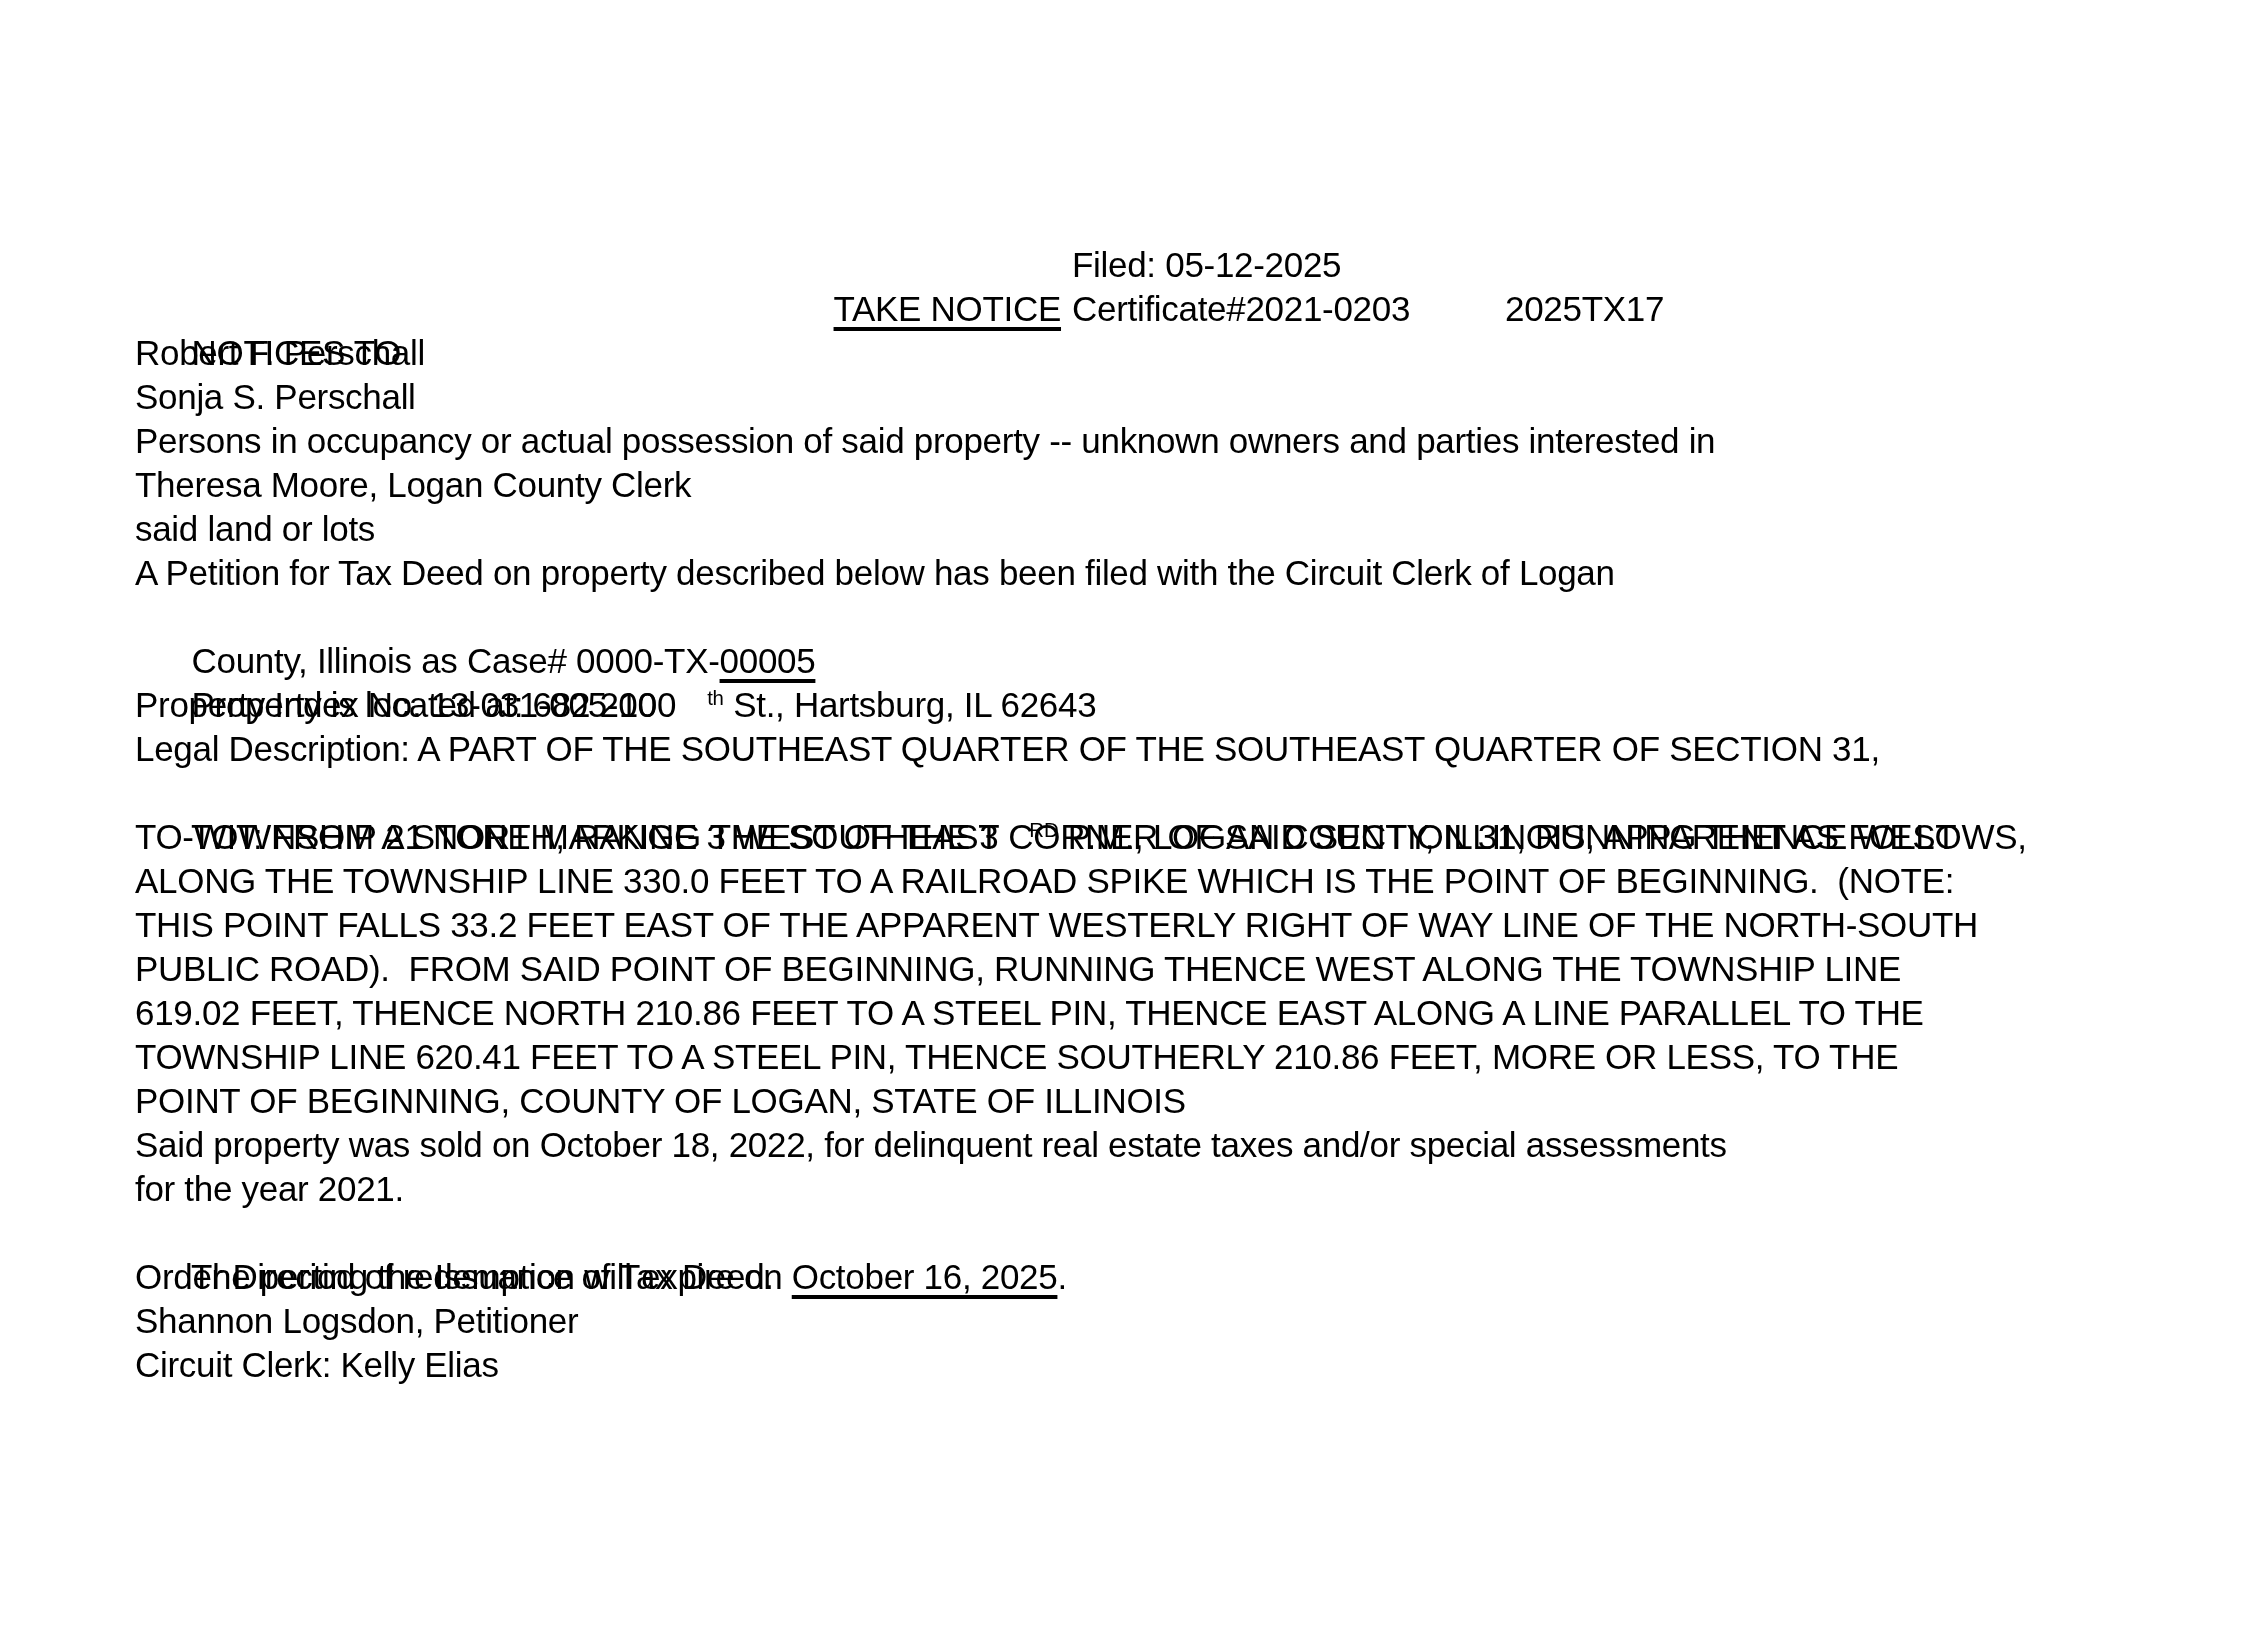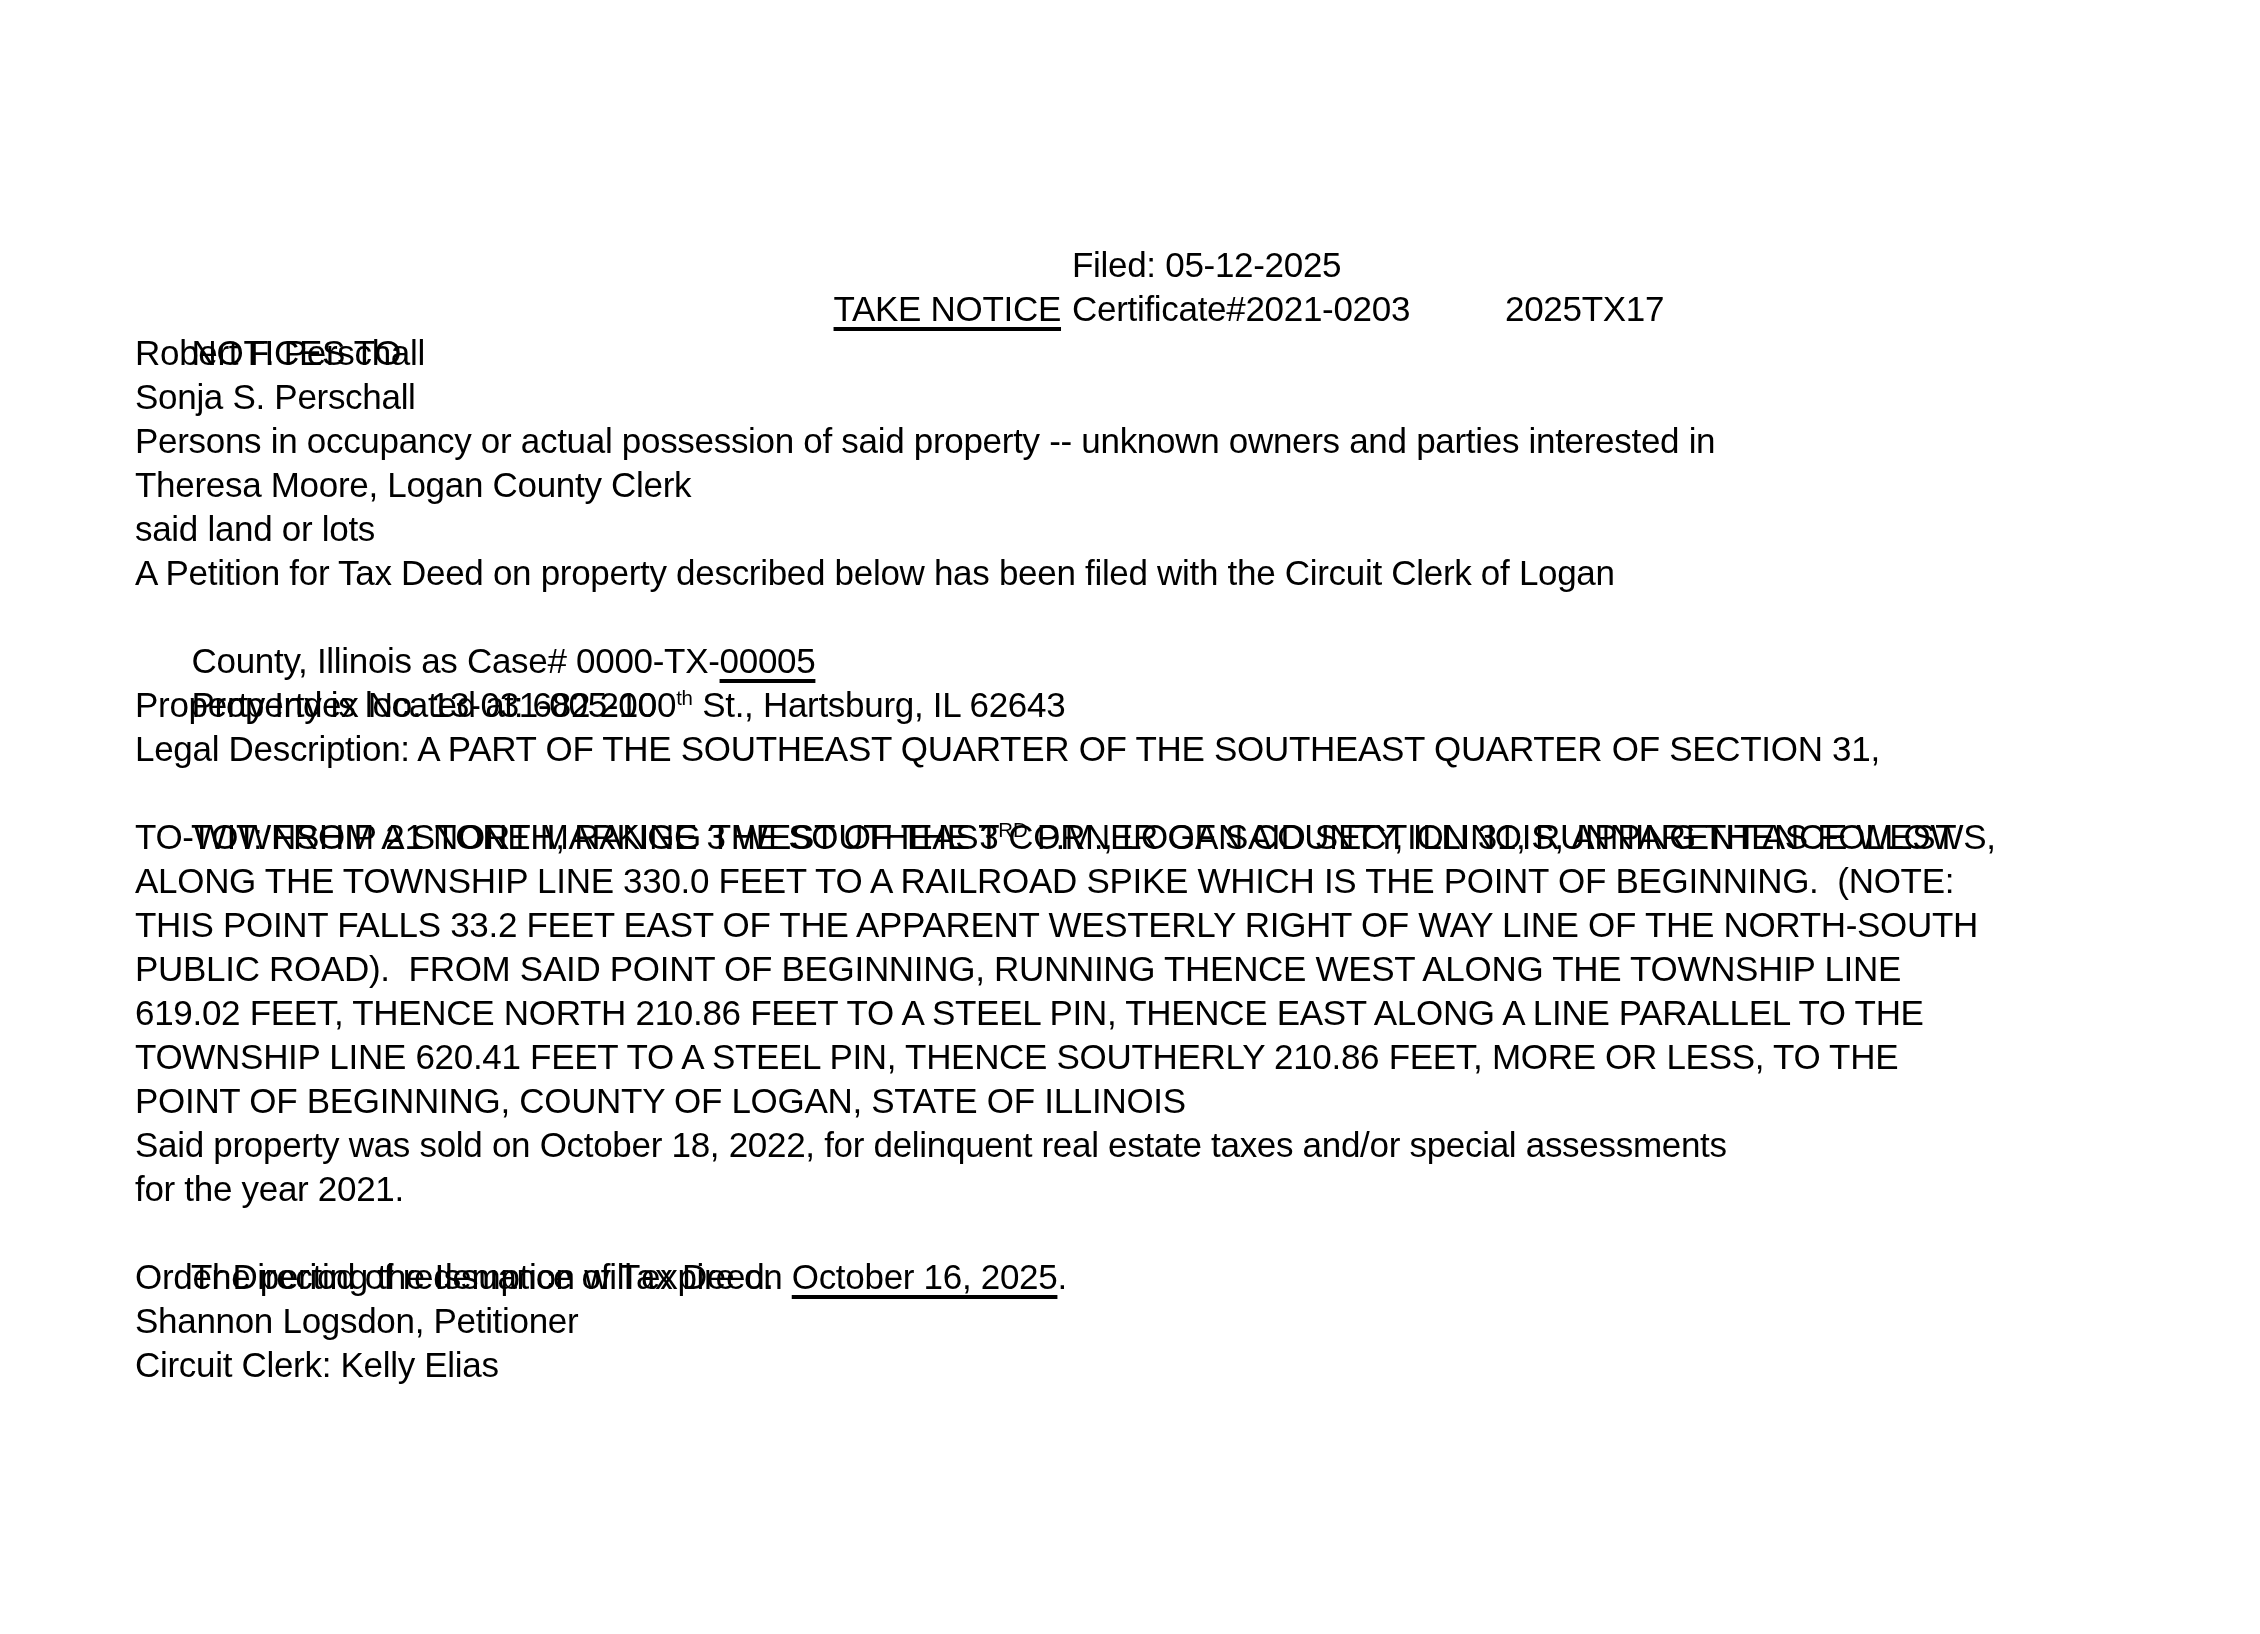--- a/index.html
+++ b/index.html
@@ -33,20 +33,21 @@
   .u {
     text-decoration: underline;
     text-decoration-thickness: 3.5px;
     text-underline-offset: 6.2px;
   }
   .sup {
     font-size: 20.4px;
     vertical-align: 12.4px;
     line-height: 0;
     letter-spacing: -0.2px;
+    margin-left: 31px;
   }
   .indent-title {
     margin-left: 642px;
   }
   .col1 {
     position: absolute;
     left: 937px;
     top: 0;
   }
   .col2 {

